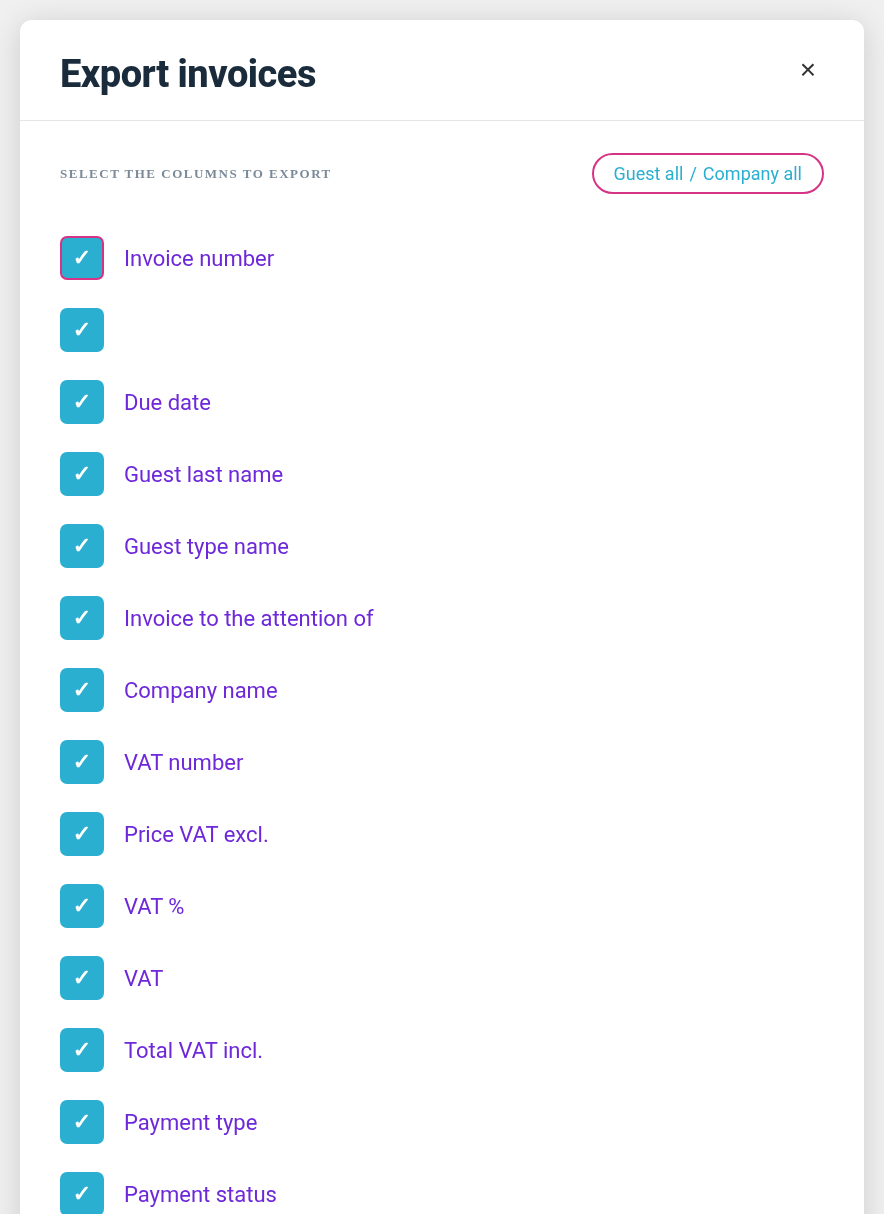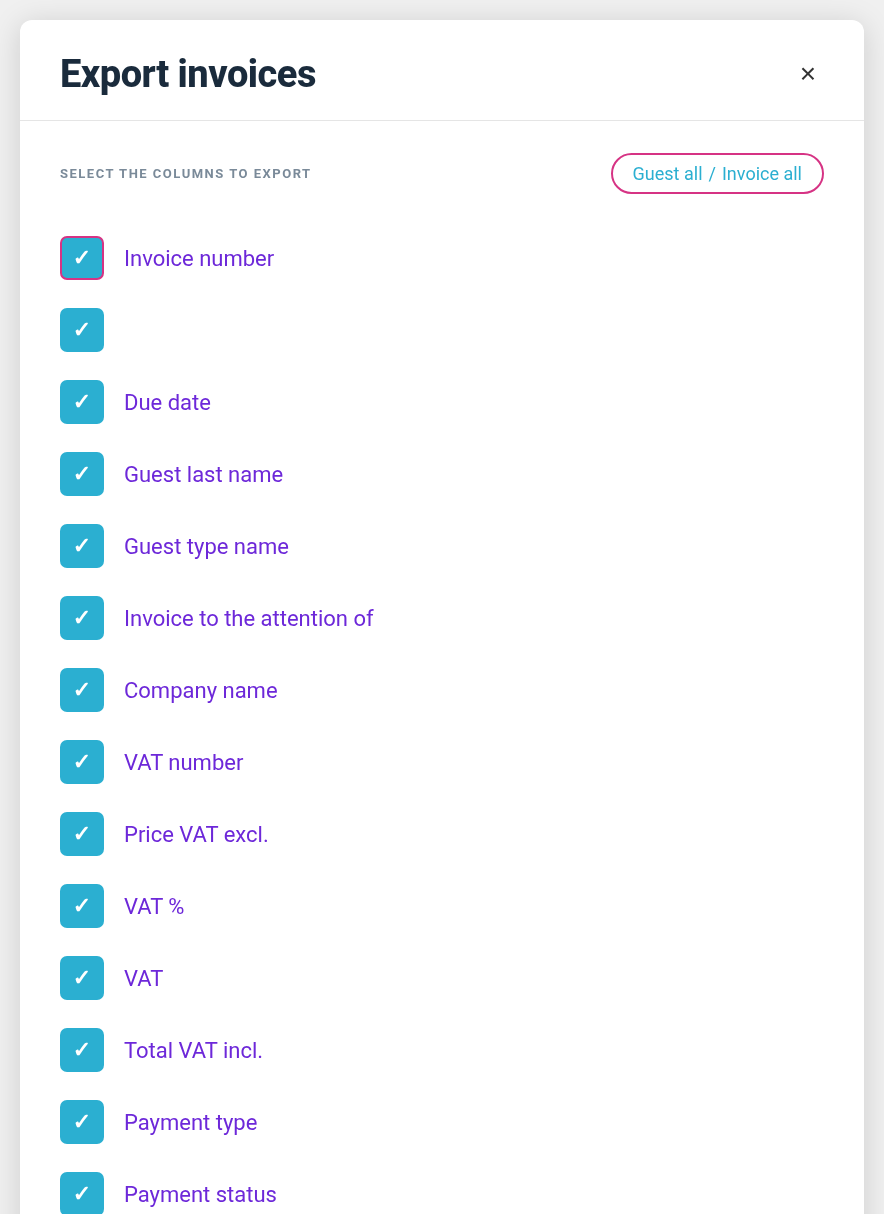--- a/index.html
+++ b/index.html
@@ -20,21 +20,21 @@
       width: 884px;
       min-height: 1214px;
       box-shadow: 0 4px 30px rgba(0,0,0,0.15);
       display: flex;
       flex-direction: column;
       overflow: hidden;
     }
 
     .modal-header {
       display: flex;
-      align-items: center;
+      align-items: flex-start;
       justify-content: space-between;
       padding: 32px 40px 24px 40px;
       border-bottom: 1px solid #e5e5e5;
     }
 
     .modal-title {
       font-size: 38px;
       font-weight: 800;
       color: #1a2b3c;
       letter-spacing: -0.5px;
@@ -62,20 +62,21 @@
       justify-content: space-between;
       margin-bottom: 28px;
     }
 
     .columns-label {
       font-size: 13px;
       font-weight: 700;
       color: #7a8a99;
       letter-spacing: 1.5px;
       text-transform: uppercase;
+      font-family: Liberation Serif, serif;
     }
 
     .select-actions {
       display: flex;
       align-items: center;
       border: 2.5px solid #d63384;
       border-radius: 24px;
       padding: 8px 20px;
       gap: 0;
     }
@@ -160,21 +161,21 @@
     <button class="close-button">×</button>
   </div>
 
   <div class="modal-body">
 
     <div class="columns-header">
       <span class="columns-label">SELECT THE COLUMNS TO EXPORT</span>
       <div class="select-actions">
         <a class="select-all-link">Guest all</a>
         <span class="select-separator">/</span>
-        <a class="deselect-all-link">Invoice all</a>
+        <a class="deselect-all-link">Company all</a>
       </div>
     </div>
 
     <div class="checkbox-list">
 
       <div class="checkbox-item">
         <div class="checkbox-box highlighted">
           <span class="checkmark">✓</span>
         </div>
         <span class="checkbox-label">Invoice number</span>

